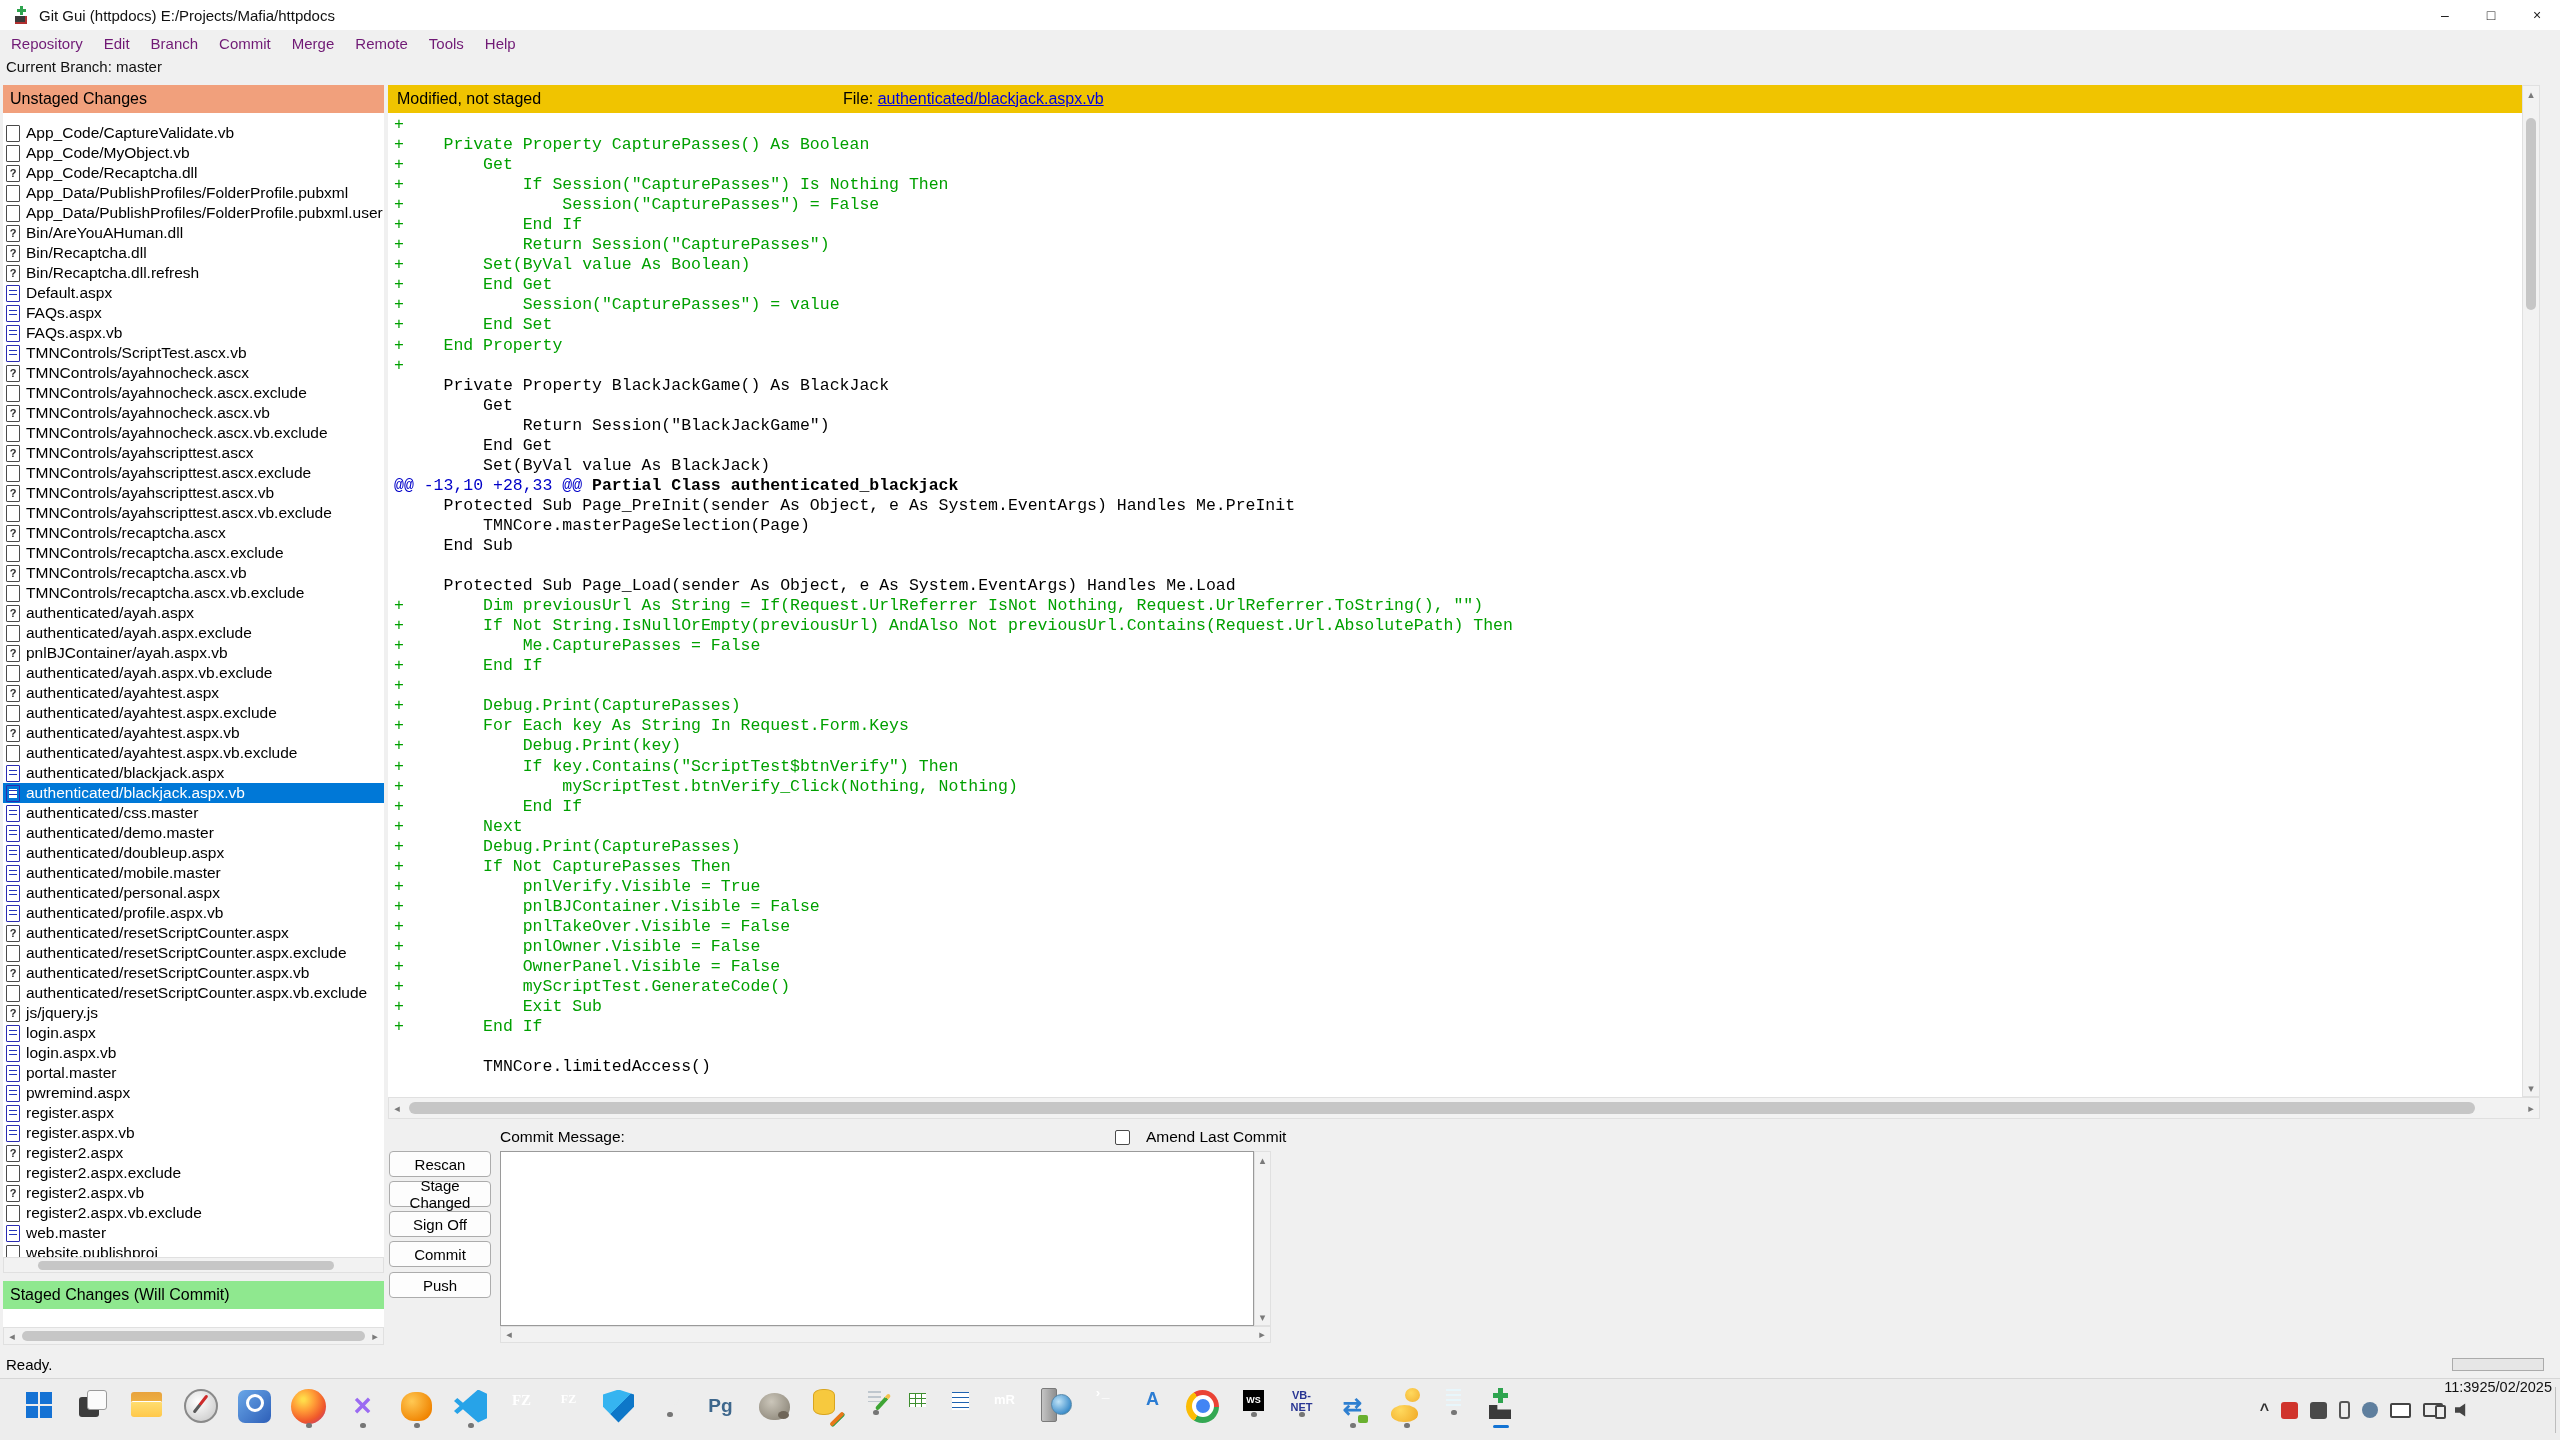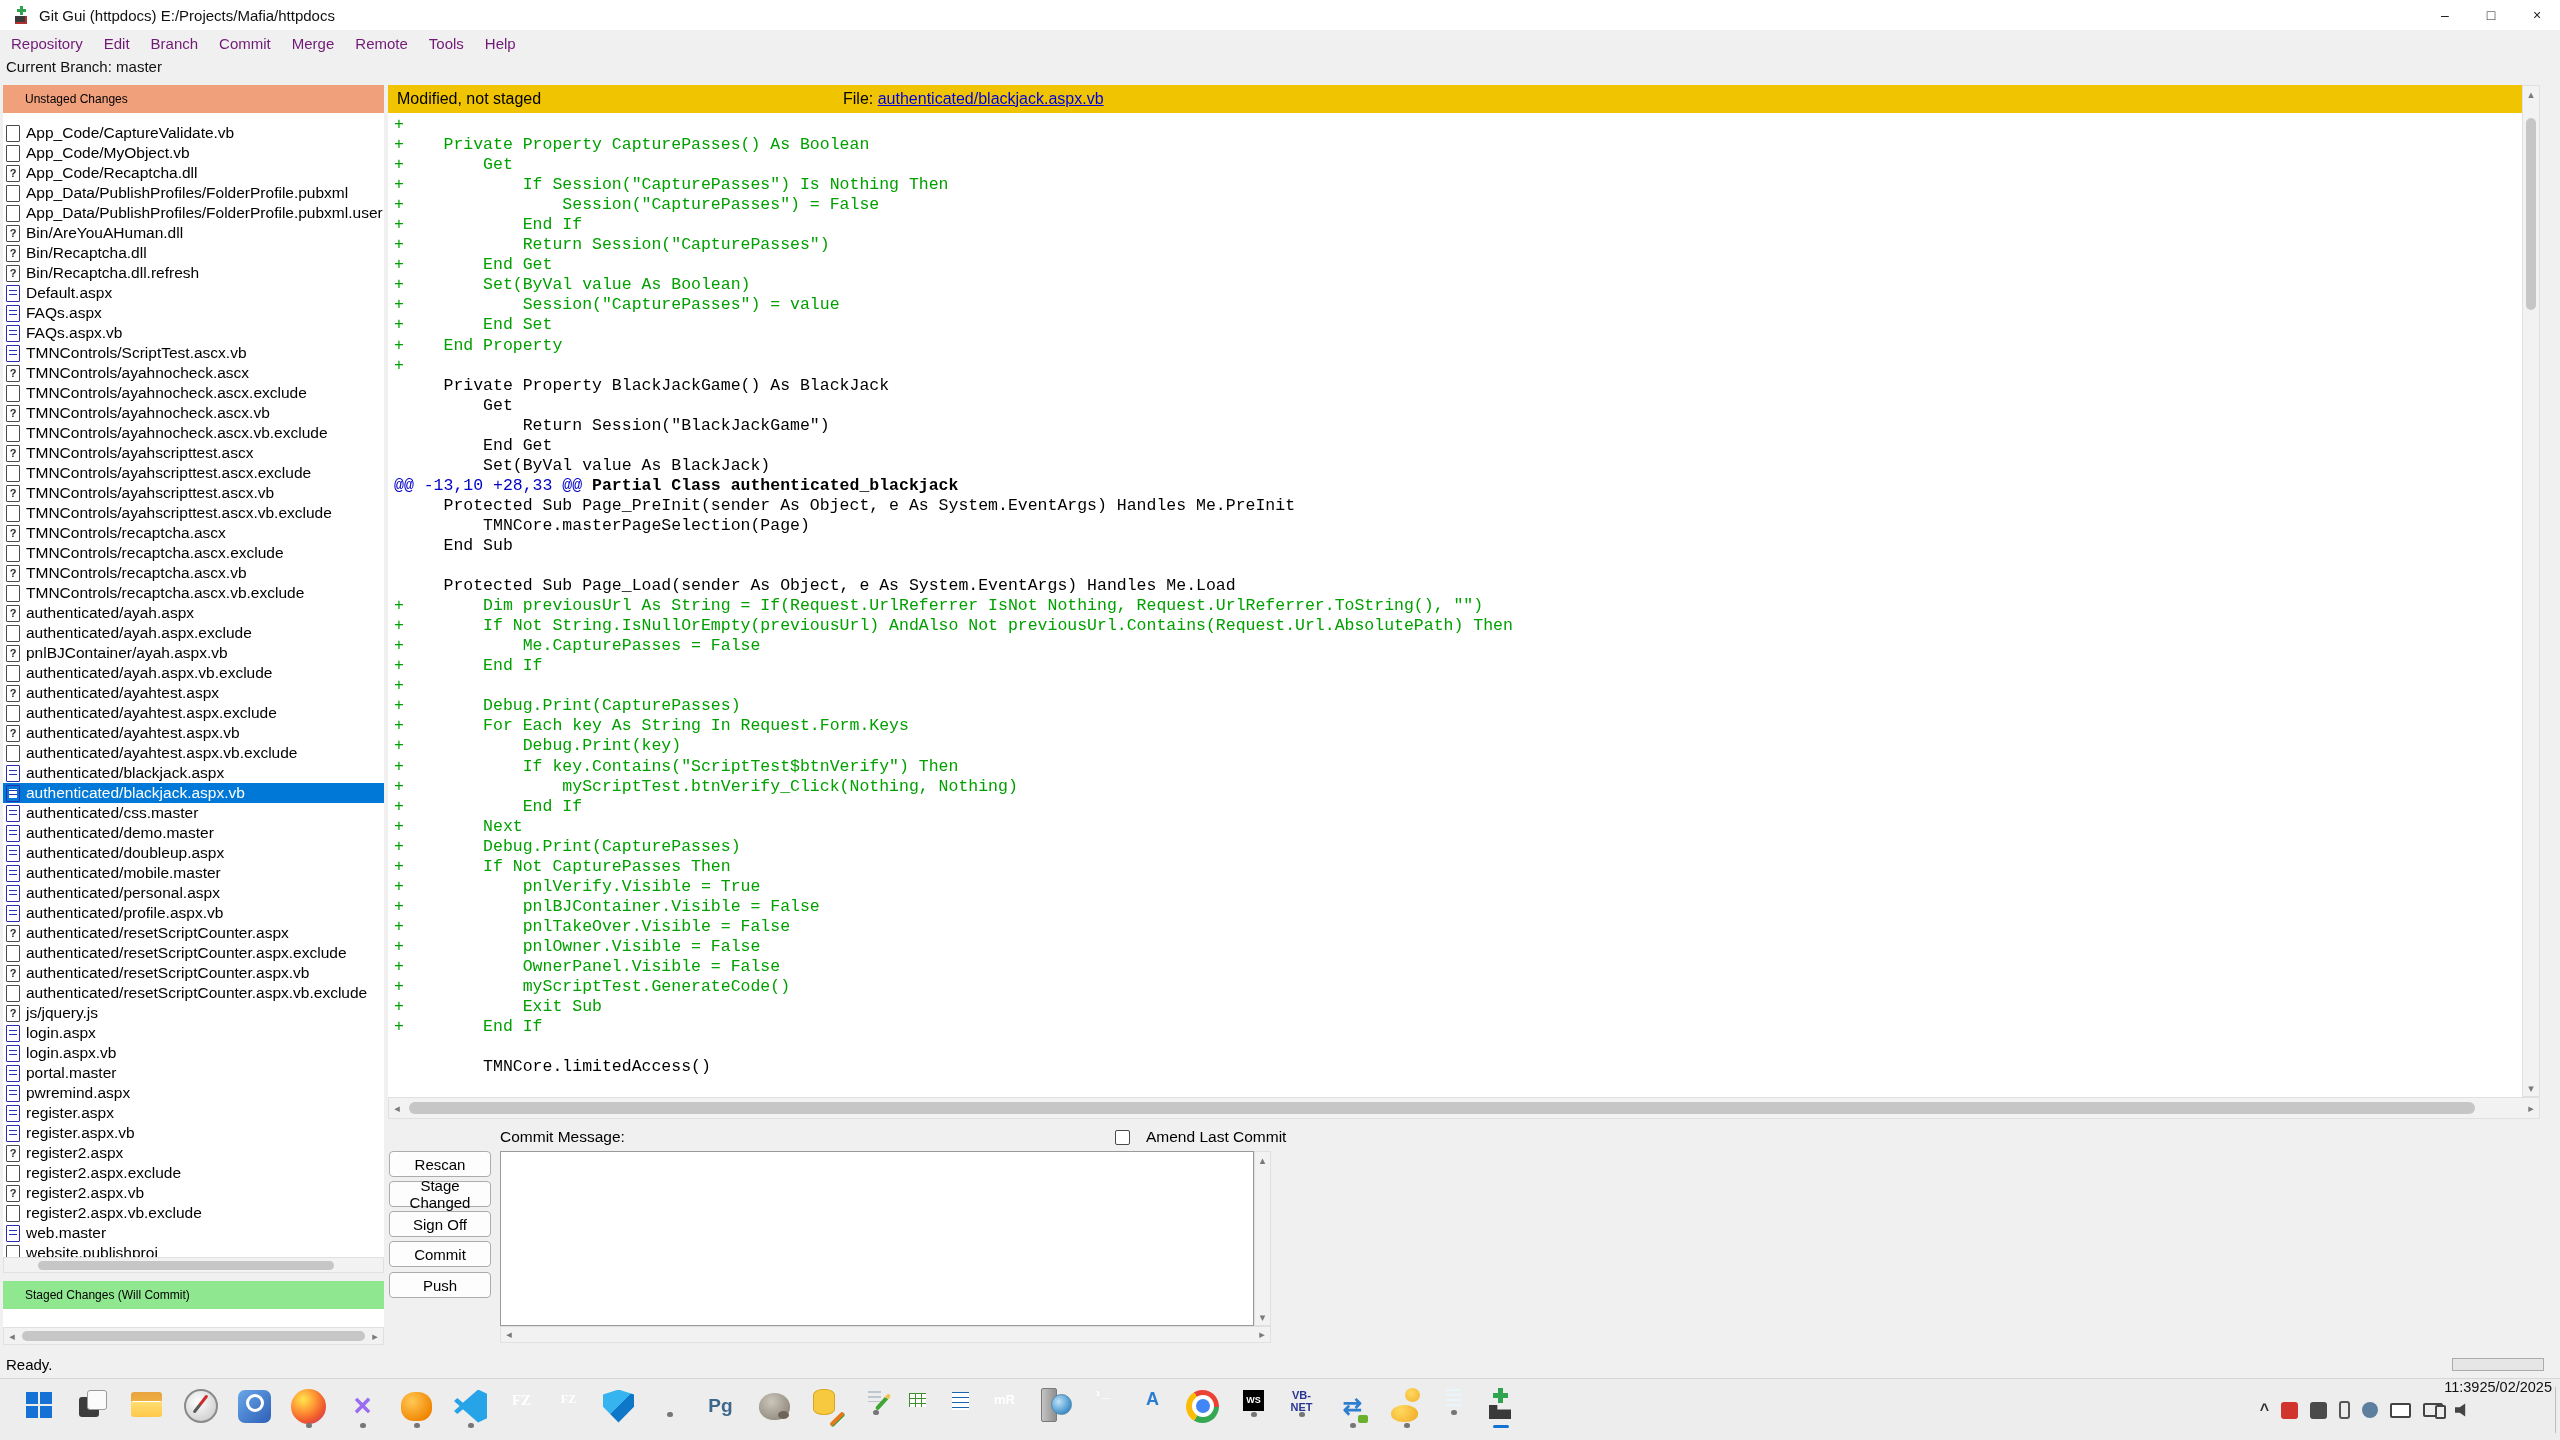--- a/index.html
+++ b/index.html
@@ -16,21 +16,21 @@
   .title { margin-left:9px; font-size:15px; color:#111; }
   .winbtns { position:absolute; right:0; top:0; height:30px; display:flex; }
   .wb { width:46px; height:30px; display:flex; align-items:center; justify-content:center; font-size:14px; color:#222; }
 
   
   .menubar { position:absolute; left:0; top:30px; width:2560px; height:26px; display:flex; align-items:center; padding-left:10px; gap:19px; }
   .menu-item { font-size:15px; color:#701a75; padding:2px 1px; }
   .branchline { position:absolute; left:6px; top:58px; font-size:15px; color:#111; }
 
   
-  .phdr { position:absolute; left:3px; width:381px; height:28px; line-height:28px; padding-left:22px; font-size:12px; color:#000; }
+  .phdr { position:absolute; left:3px; width:381px; height:28px; line-height:28px; padding-left:7px; font-size:16px; color:#000; }
   .phdr.salmon { top:85px; background:#F1A07C; }
   .phdr.green  { top:1281px; background:#8FE88F; }
   .flist { position:absolute; left:3px; top:113px; width:381px; height:1144px; background:#FFFFFF; overflow:hidden; padding-top:10px; }
   .frow { display:flex; align-items:center; height:20px; padding-left:3px; white-space:nowrap; overflow:hidden; font-size:15.5px; color:#000; }
   .frow.selected { background:#0078D7; color:#FFFFFF; }
   .fico { flex:none; width:14px; height:17px; margin-right:6px; background:#FFFFFF; border:1px solid #4A4A4A; border-radius:1px; position:relative; }
   .fico.question::after { content:"?"; position:absolute; inset:0; display:flex; align-items:center; justify-content:center;
       font-weight:bold; font-size:11px; color:#2A2A2A; }
   .fico.modified { border-color:#2B2BB0; padding:3px 2px; background-clip:content-box;
       background-image:repeating-linear-gradient(#2233BB 0 1.5px, transparent 1.5px 4px); }
@@ -516,23 +516,23 @@
       <div class="dline add"><span class="drange"></span><span class="dtext">+        Get</span></div>
 
       <div class="dline add"><span class="drange"></span><span class="dtext">+            If Session("CapturePasses") Is Nothing Then</span></div>
 
       <div class="dline add"><span class="drange"></span><span class="dtext">+                Session("CapturePasses") = False</span></div>
 
       <div class="dline add"><span class="drange"></span><span class="dtext">+            End If</span></div>
 
       <div class="dline add"><span class="drange"></span><span class="dtext">+            Return Session("CapturePasses")</span></div>
 
+      <div class="dline add"><span class="drange"></span><span class="dtext">+        Set(ByVal value As Boolean)</span></div>
+
       <div class="dline add"><span class="drange"></span><span class="dtext">+        End Get</span></div>
-
-      <div class="dline add"><span class="drange"></span><span class="dtext">+        Set(ByVal value As Boolean)</span></div>
 
       <div class="dline add"><span class="drange"></span><span class="dtext">+            Session("CapturePasses") = value</span></div>
 
       <div class="dline add"><span class="drange"></span><span class="dtext">+        End Set</span></div>
 
       <div class="dline add"><span class="drange"></span><span class="dtext">+    End Property</span></div>
 
       <div class="dline add"><span class="drange"></span><span class="dtext">+</span></div>
 
       <div class="dline ctx"><span class="drange"></span><span class="dtext">     Private Property BlackJackGame() As BlackJack</span></div>

